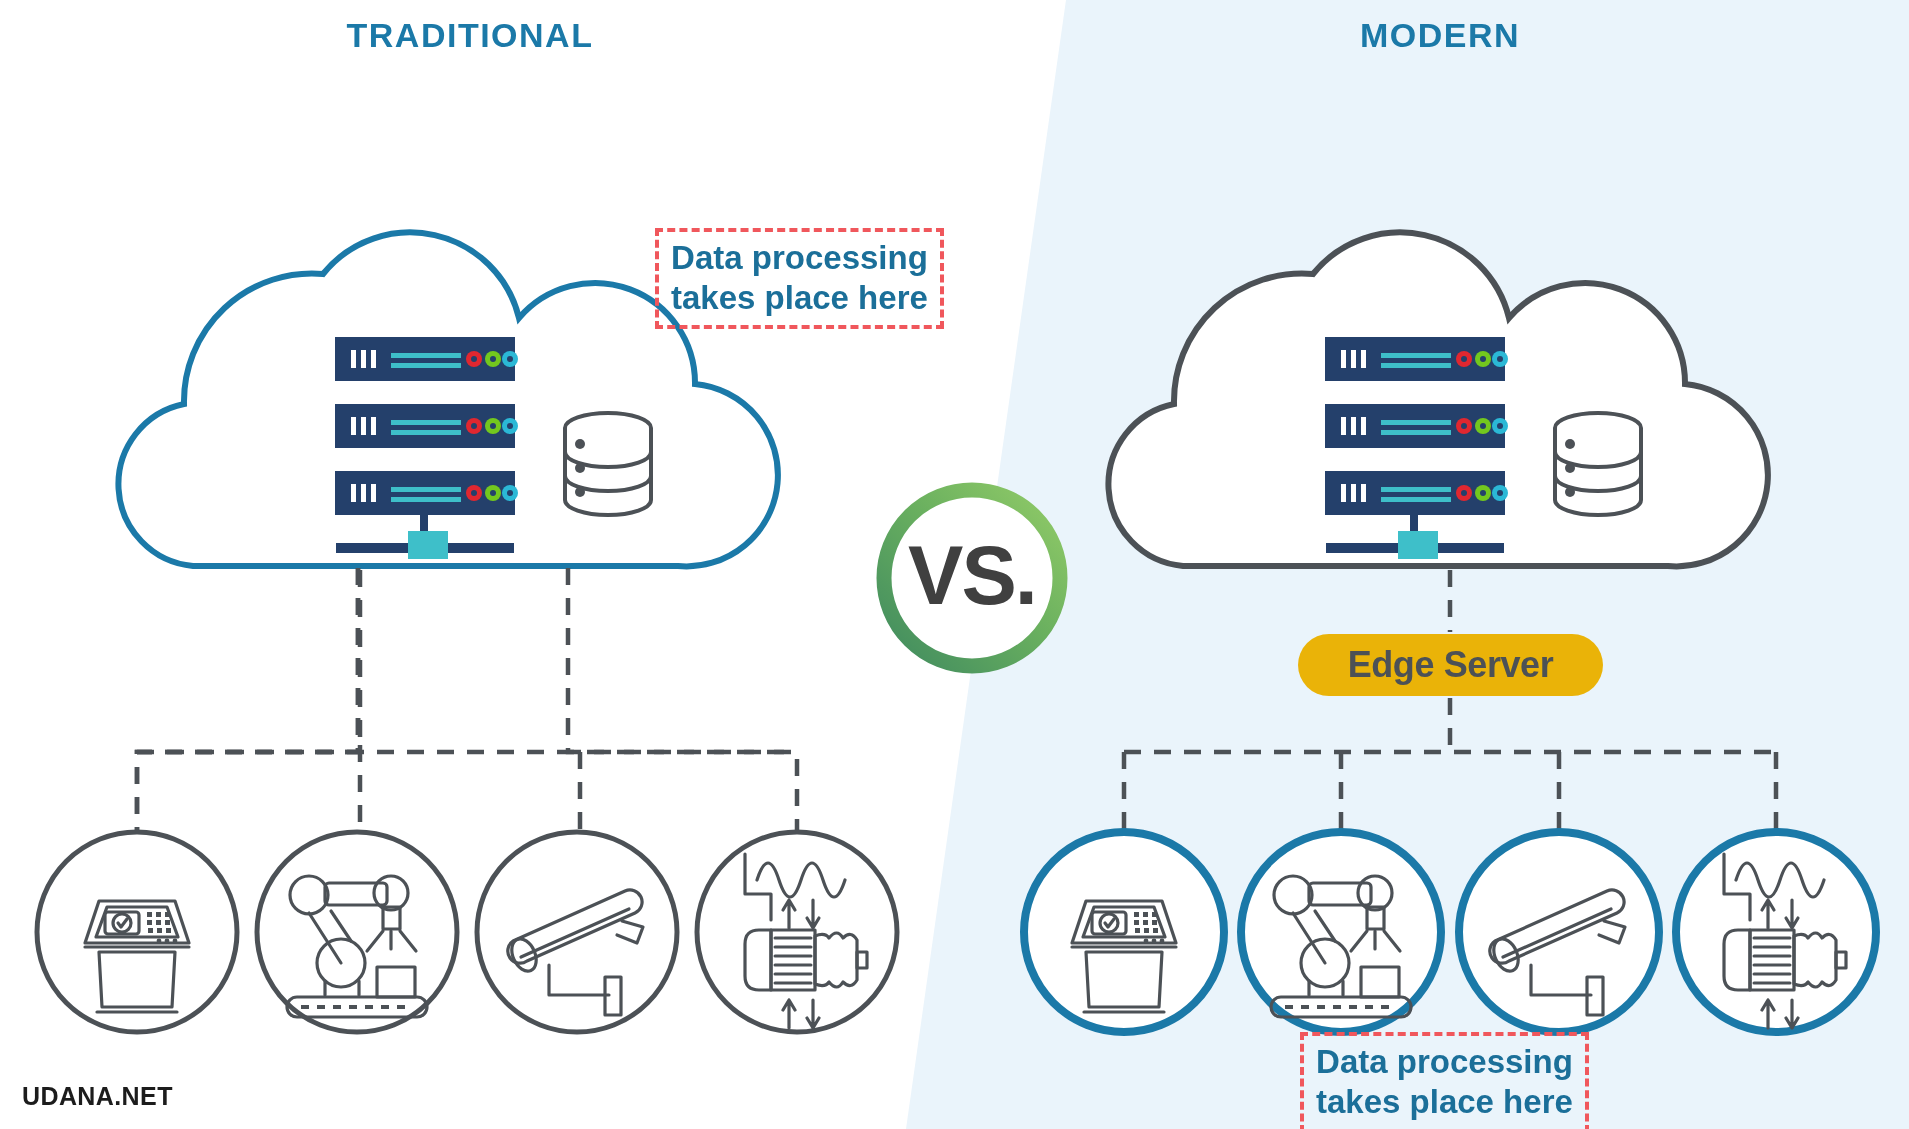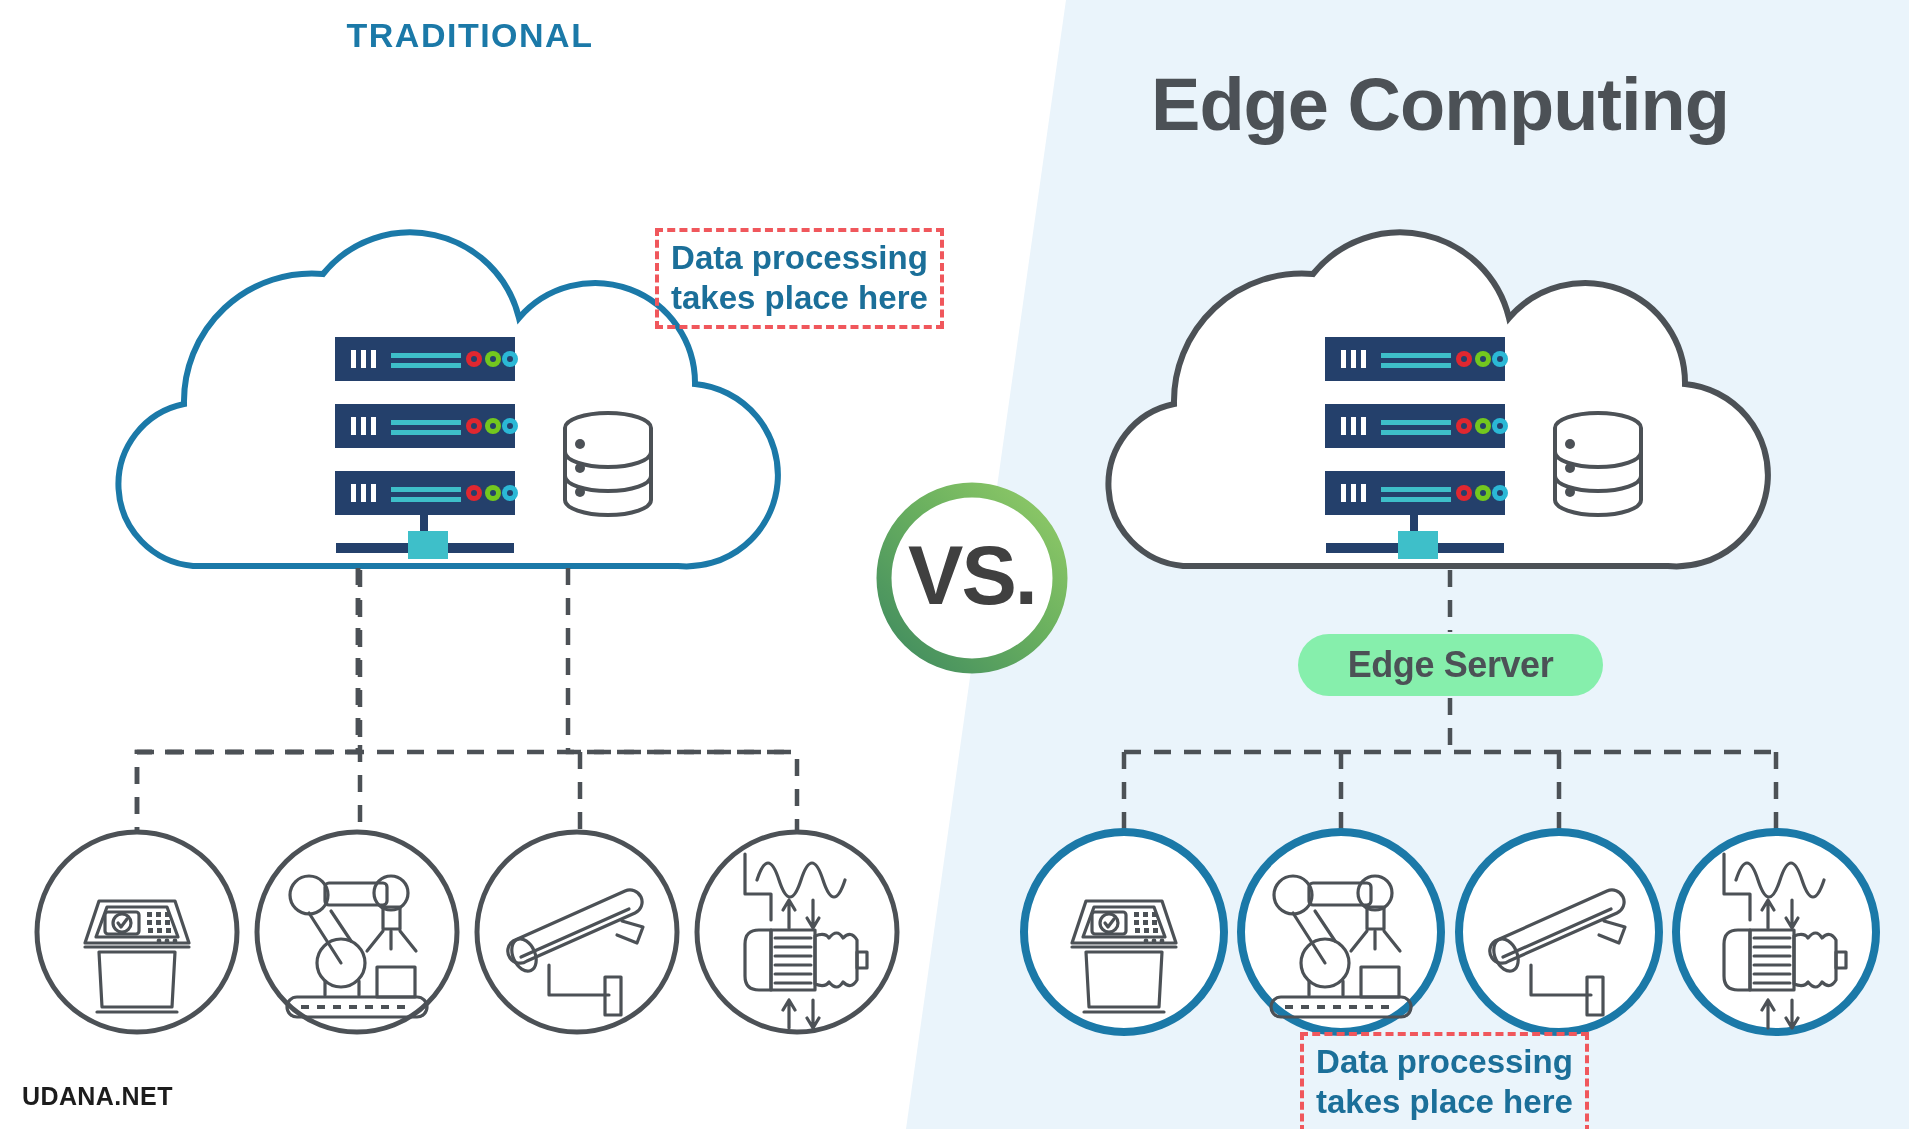--- a/index.html
+++ b/index.html
@@ -65,21 +65,21 @@
     font-size:83px; font-weight:bold; color:#404040;
     letter-spacing:-2px;
     padding-bottom:4px;
   }
 
   
   #edge-server-pill {
     position:absolute;
     left:1298px; top:634px;
     width:305px; height:62px;
-    background:#86efac;
+    background:#eab308;
     border-radius:31px;
     display:flex; align-items:center; justify-content:center;
     color:#4c5156;
     font-size:36px; font-weight:bold;
     letter-spacing:-0.4px;
   }
 
   
   #watermark {
     position:absolute;
@@ -294,21 +294,21 @@
 
     <g>
       <circle cx="972" cy="578" r="88" fill="#ffffff" stroke="url(#vsGrad)" stroke-width="15"></circle>
     </g>
   </svg>
 
   <div class="layer">
 
     <div class="eyebrow" id="eyebrow-left">TRADITIONAL</div>
 
-    <div class="headline" id="headline-right">Edge Computing</div>
+    <div class="eyebrow" id="eyebrow-right">MODERN</div>
 
     <div class="callout" id="callout-left">Data processing<br>takes place here</div>
 
     <div class="callout" id="callout-right">Data processing<br>takes place here</div>
 
     <div id="vs-badge">
       <div class="vs-text">VS.</div>
     </div>
 
     <div id="edge-server-pill">

